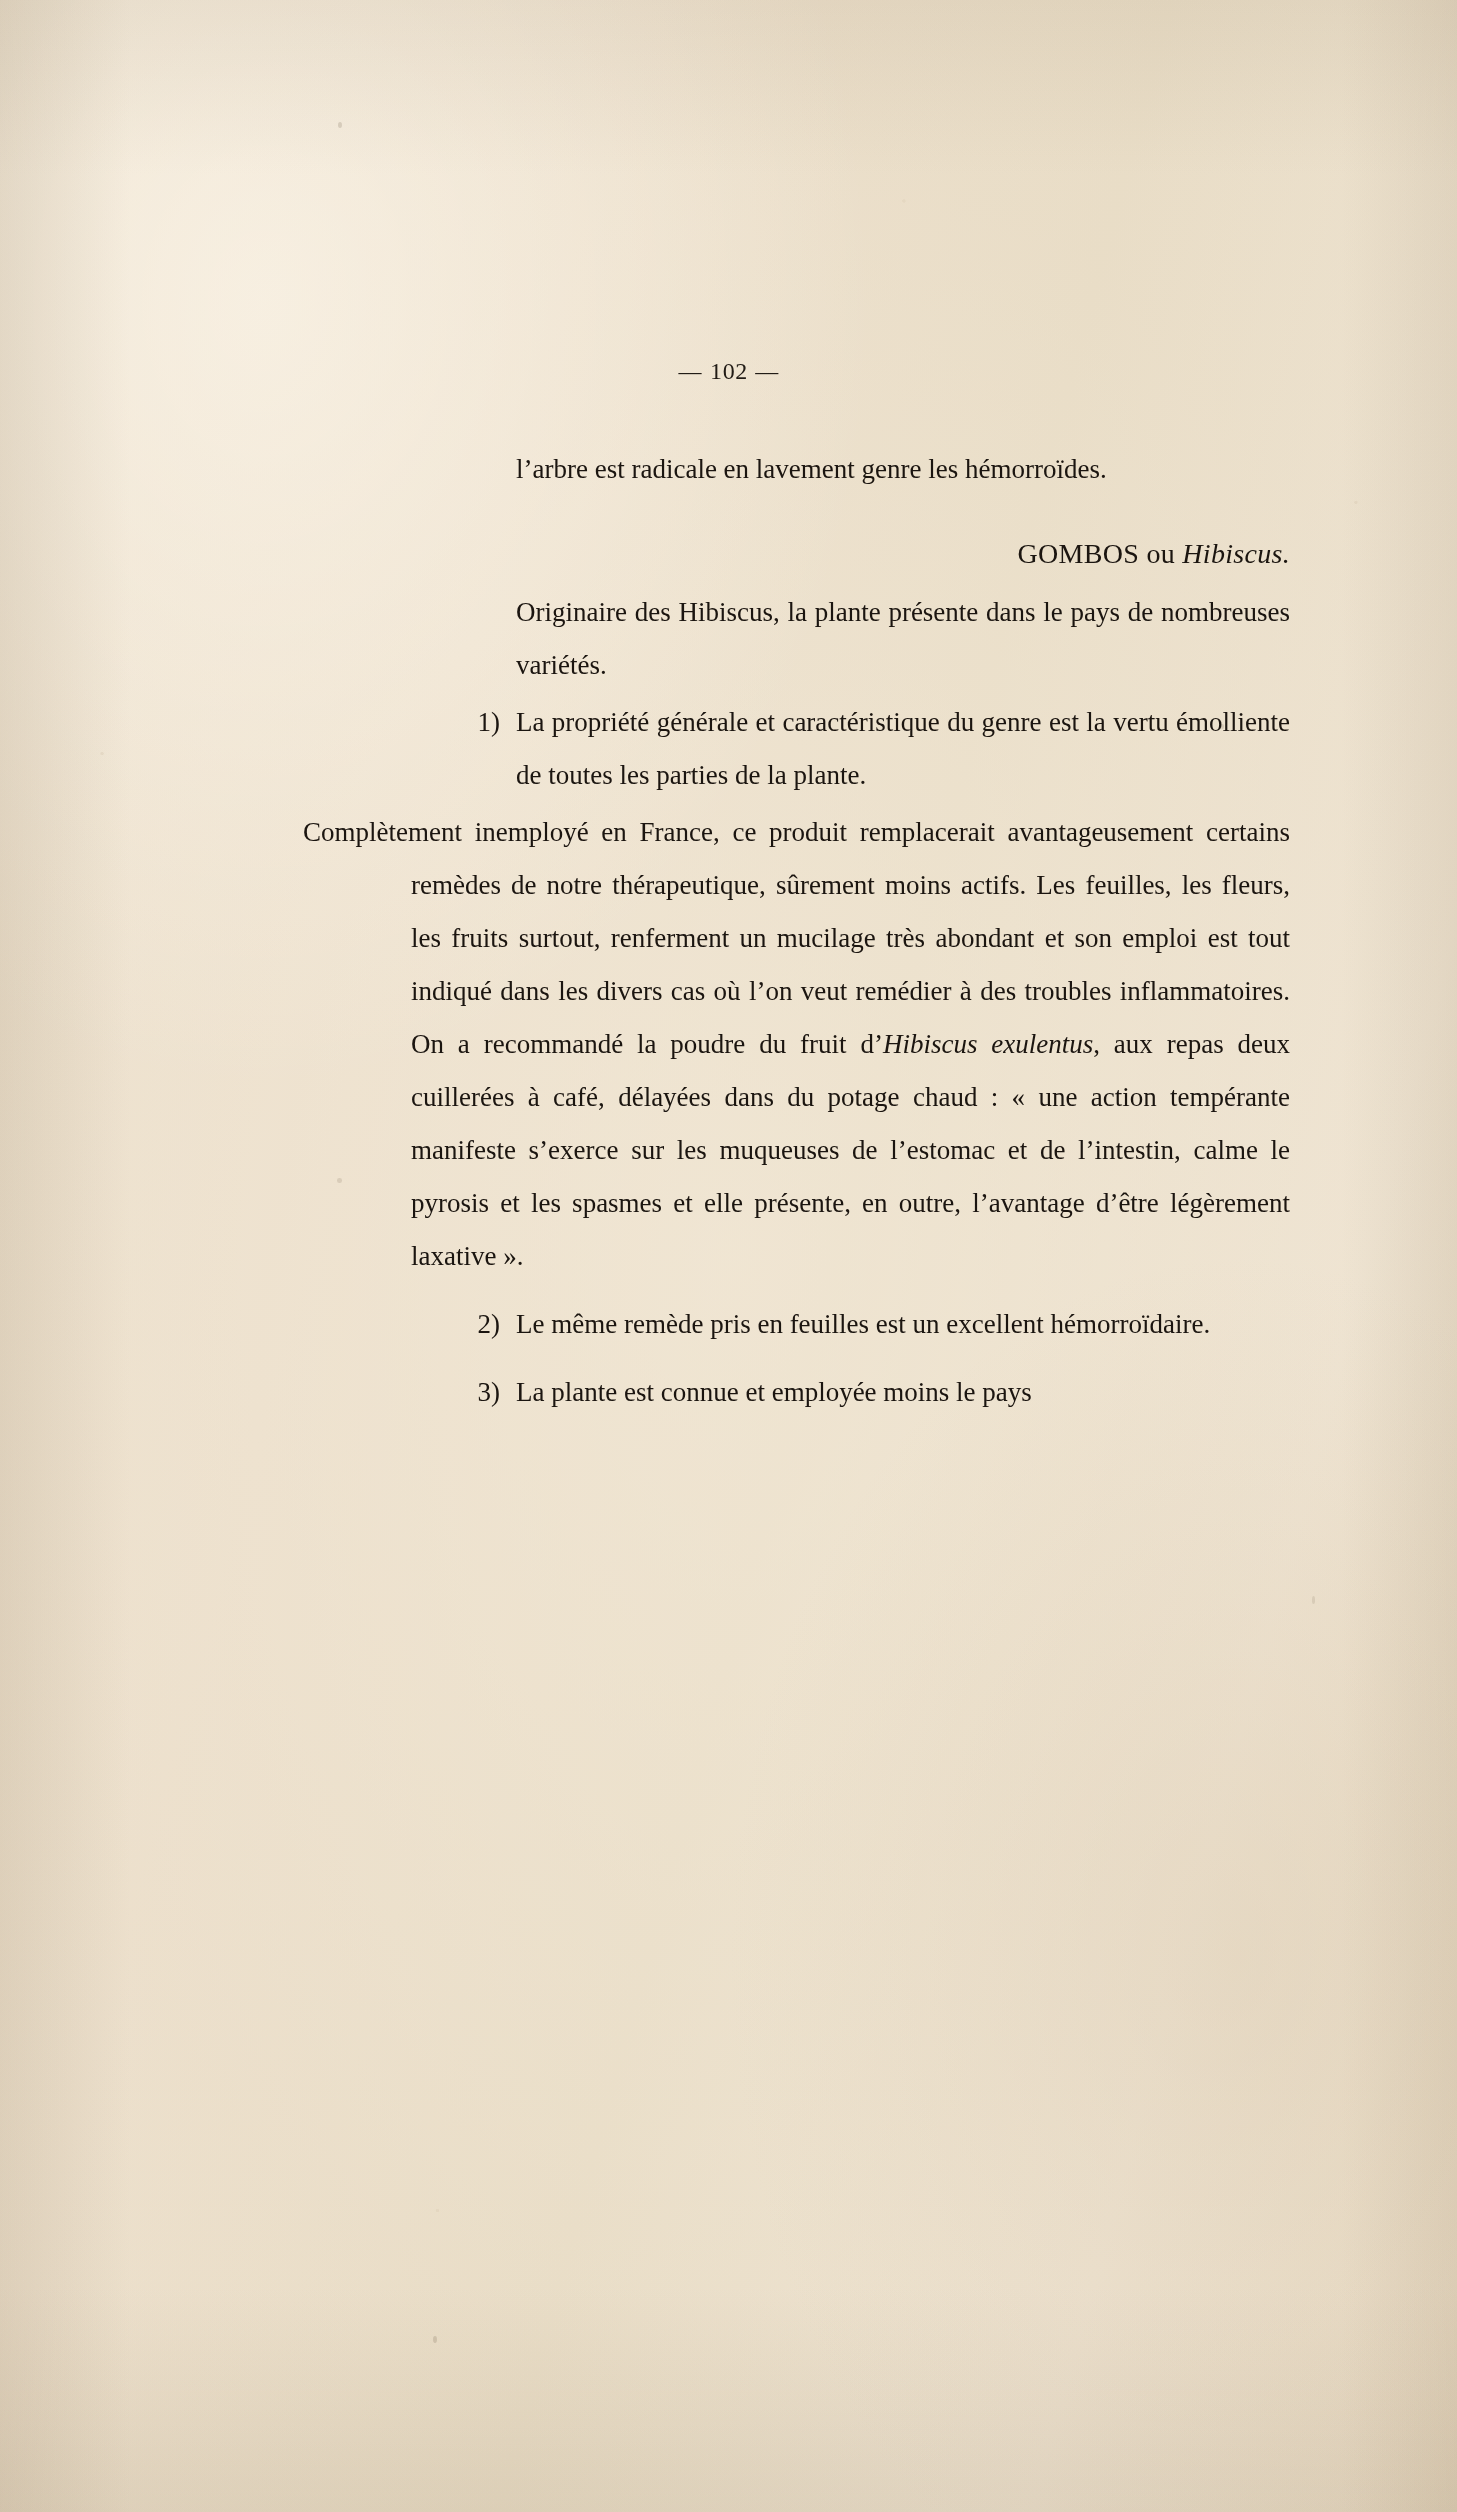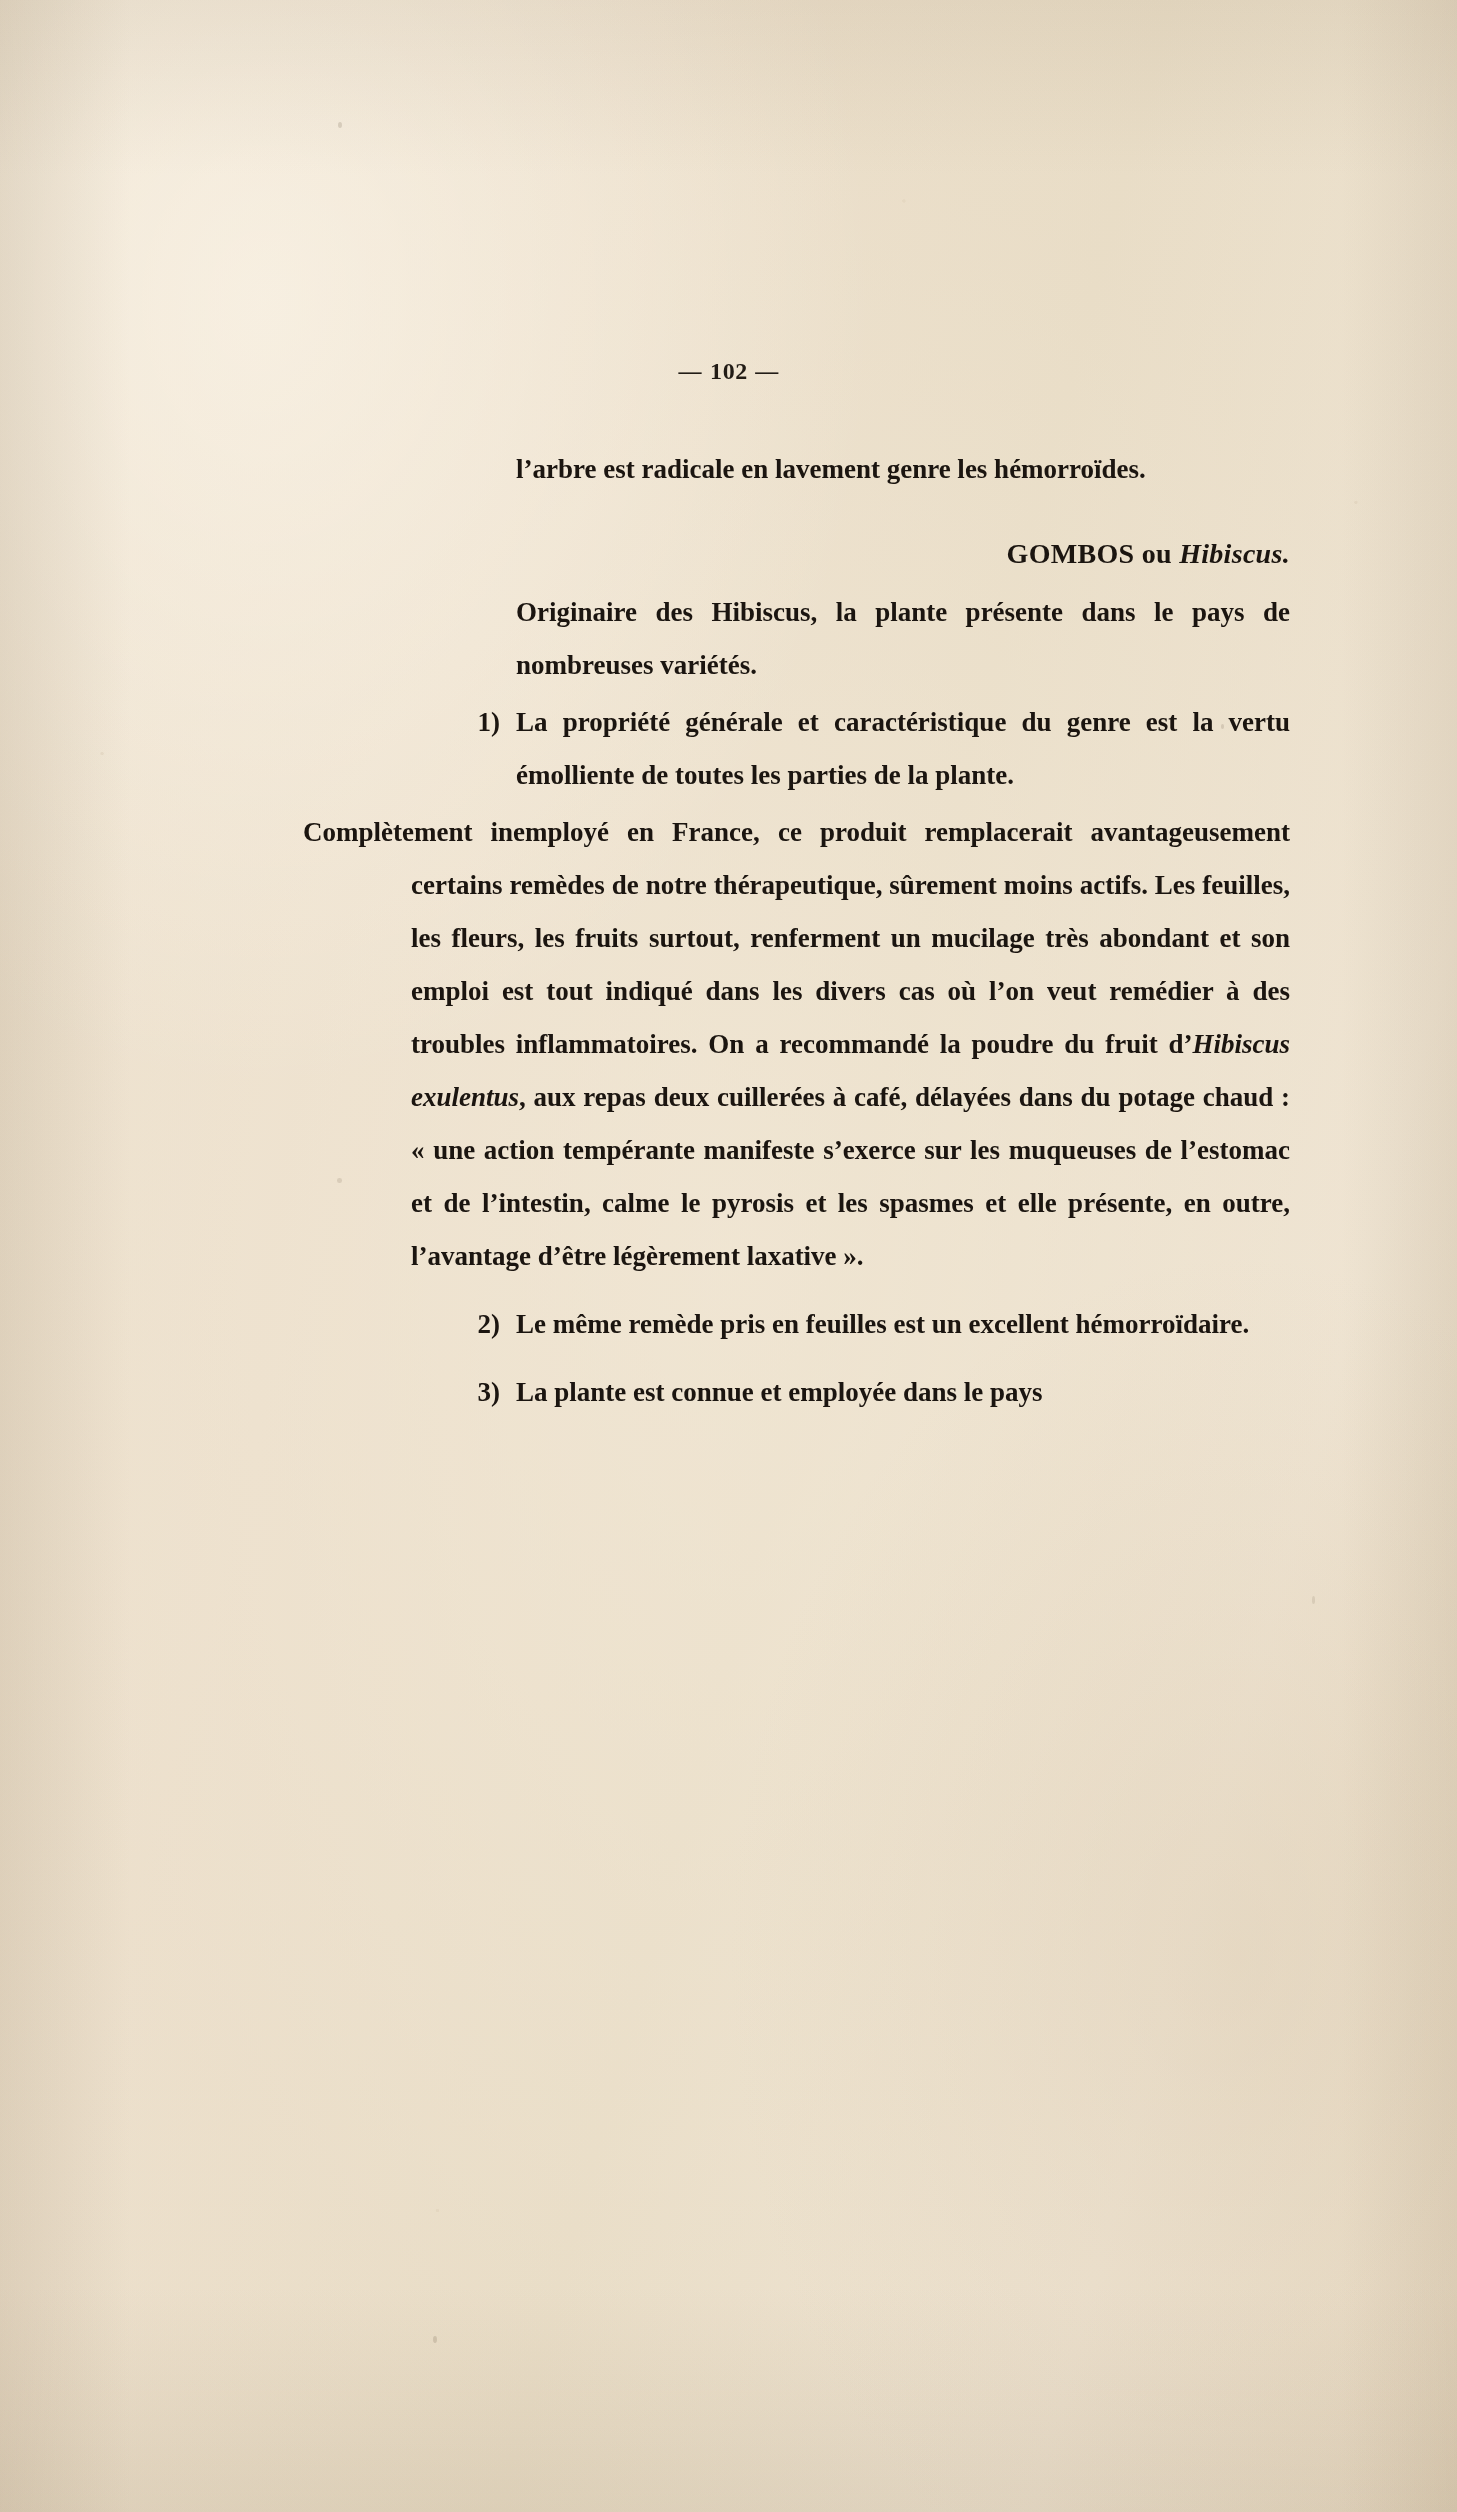--- a/index.html
+++ b/index.html
@@ -45,21 +45,20 @@
       linear-gradient(to left, rgba(160,140,110,0.16), rgba(0,0,0,0) 8%),
       linear-gradient(to bottom, rgba(160,140,110,0.12), rgba(0,0,0,0) 7%),
       linear-gradient(to top, rgba(160,140,110,0.18), rgba(0,0,0,0) 9%);
   }
 
   .page {
     position: absolute;
     left: 0; top: 0;
     width: 1157px;
     height: 2512px;
-    font-weight: bold;
   }
 
   .folio {
     position: absolute;
     top: 358px;
     left: 0;
     width: 1458px;
     text-align: center;
     font-size: 23px;
     letter-spacing: 1.4px;
@@ -186,18 +185,18 @@
 
     <p class="hang">
       <span class="marker">2)</span>
       <span>Le même remède pris en feuilles est un excellent hémorroïdaire.</span>
     </p>
 
     <div class="gap-lg"></div>
 
     <p class="hang">
       <span class="marker">3)</span>
-      <span>La plante est connue et employée dans le pays</span>
+      <span>La plante est connue et employée moins le pays</span>
     </p>
 
   </div>
 </div>
 
 
 </body></html>

